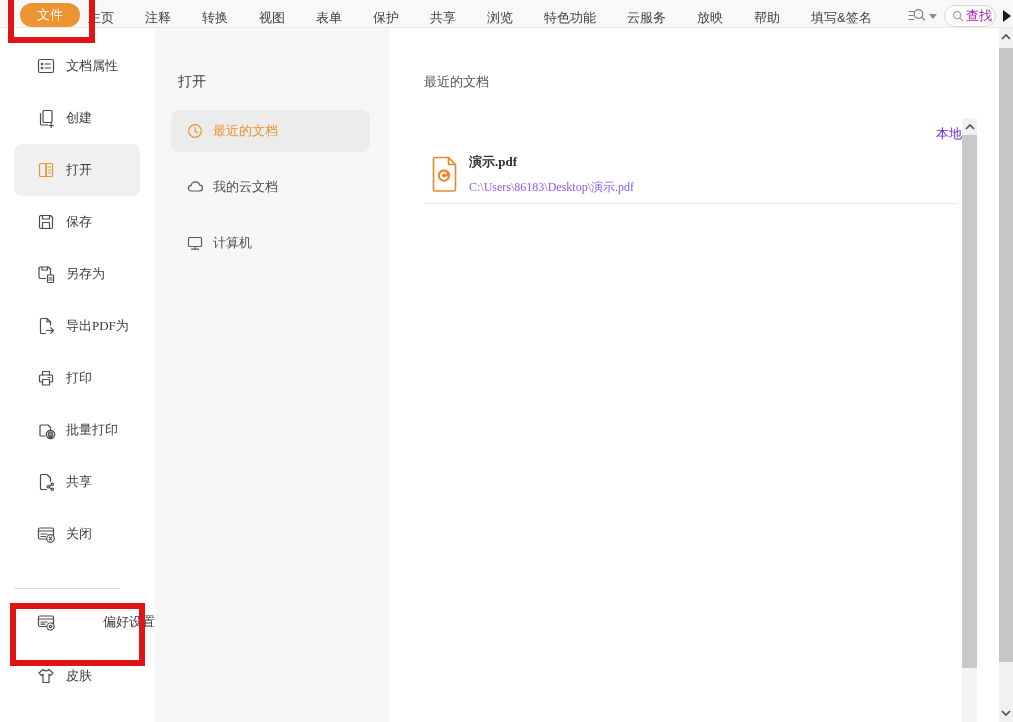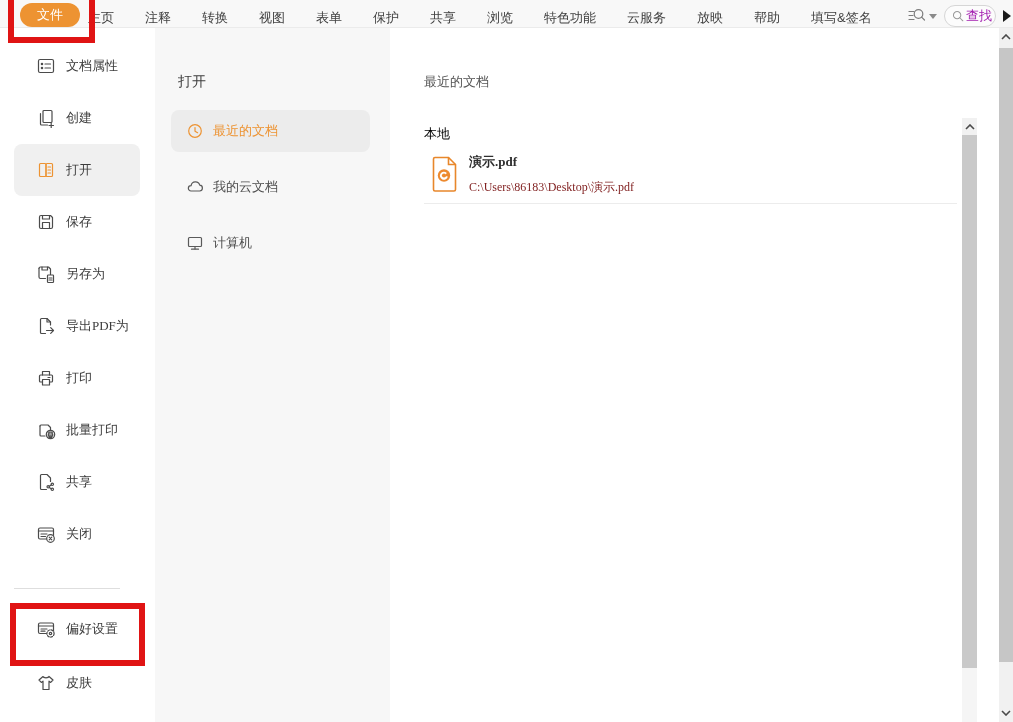--- a/index.html
+++ b/index.html
@@ -26,39 +26,39 @@
   .red-box-file { left:8px; top:-7px; width:87px; height:50px; }
   .red-box-pref { left:10px; top:603px; width:135px; height:63px; }
 
   
   .sidebar { position:absolute; left:0; top:28px; width:155px; height:694px; background:#fff; padding-top:12px; }
   .side-item { height:52px; display:flex; align-items:center; gap:10px; padding-left:36px;
     font-size:13px; color:#3c3c3c; cursor:default;font-family:Liberation Serif, serif; }
   .side-item svg { flex:0 0 auto; }
   .side-item.selected { background:#f0f0f0; border-radius:8px; margin:0 15px 0 14px; padding-left:22px; }
   .side-divider { width:106px; margin:28px 0 0 14px; border-top:1px solid #dedede; }
-  .side-item.pref { margin-top:14px; }
+  .side-item.pref { margin-top:7px;justify-content:space-between; }
   .side-item.skin { margin-top:2px; }
 
   
   .midpanel { position:absolute; left:155px; top:28px; width:235px; height:694px; background:#f7f7f7; }
   .mid-title { margin:45px 0 0 23px; font-size:14px; color:#3c3c3c; }
   .mid-item { height:42px; width:199px; margin:14px 16px 0 16px; border-radius:8px;
     display:flex; align-items:center; gap:9px; padding-left:15px;
     font-size:13px; color:#4e4e4e; cursor:default; }
   .mid-item.first { margin-top:19px; }
   .mid-item.selected { background:#ececec; color:#ed9332; }
 
   
   .rightpanel { position:absolute; left:390px; top:28px; width:572px; height:694px; background:#fff; }
   .rp-title { margin:45px 0 0 34px; font-size:13px; color:#555; }
-  .rp-section { margin:34px 0 0 34px; font-size:13px; color:#000000; }
+  .rp-section { margin:34px 0 0 34px; font-size:13px; color:#6d28d9;text-align:right; }
   .file-row { margin:8px 0 0 41px; display:flex; align-items:center; gap:10px; height:46px; cursor:default;font-family:Liberation Serif, serif; }
   .file-name { font-size:13px; font-weight:bold; color:#2f2f2f; }
-  .file-path { font-size:12px; color:#7f1d1d; margin-top:8px; }
+  .file-path { font-size:12px; color:#8b5cf6; margin-top:8px; }
   .rp-divider { margin:6px 0 0 34px; width:533px; border-top:1px solid #ececec; }
 
   
   .scroll-inner { position:absolute; left:962px; top:118px; width:15px; height:604px; background:#f5f5f5; }
   .scroll-inner .sb-btn { height:17px; background:#f1f1f1; display:flex; align-items:center; justify-content:center; }
   .scroll-inner .sb-thumb { position:absolute; left:0; top:17px; width:15px; height:533px; background:#c9c9c9; }
 
   .scroll-outer { position:absolute; left:999px; top:28px; width:14px; height:694px; background:#f1f1f1; }
   .scroll-outer .sb-btn { height:18px; display:flex; align-items:center; justify-content:center; }
   .scroll-outer .sb-btn.bottom { position:absolute; bottom:0; left:0; width:14px; }

